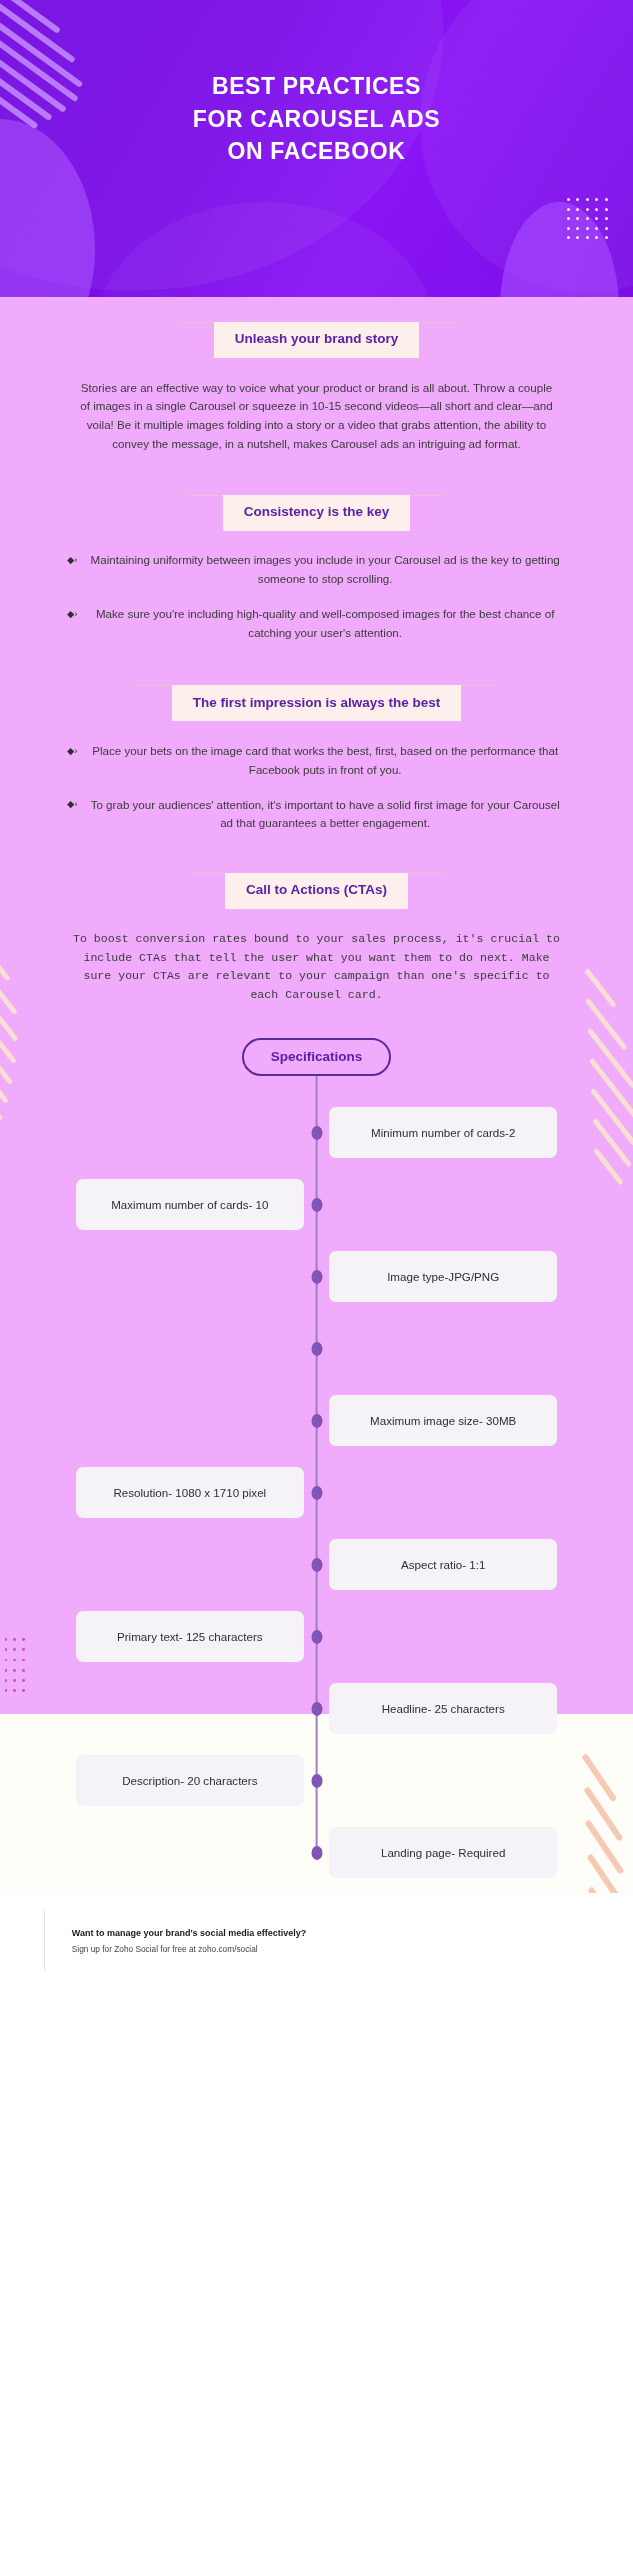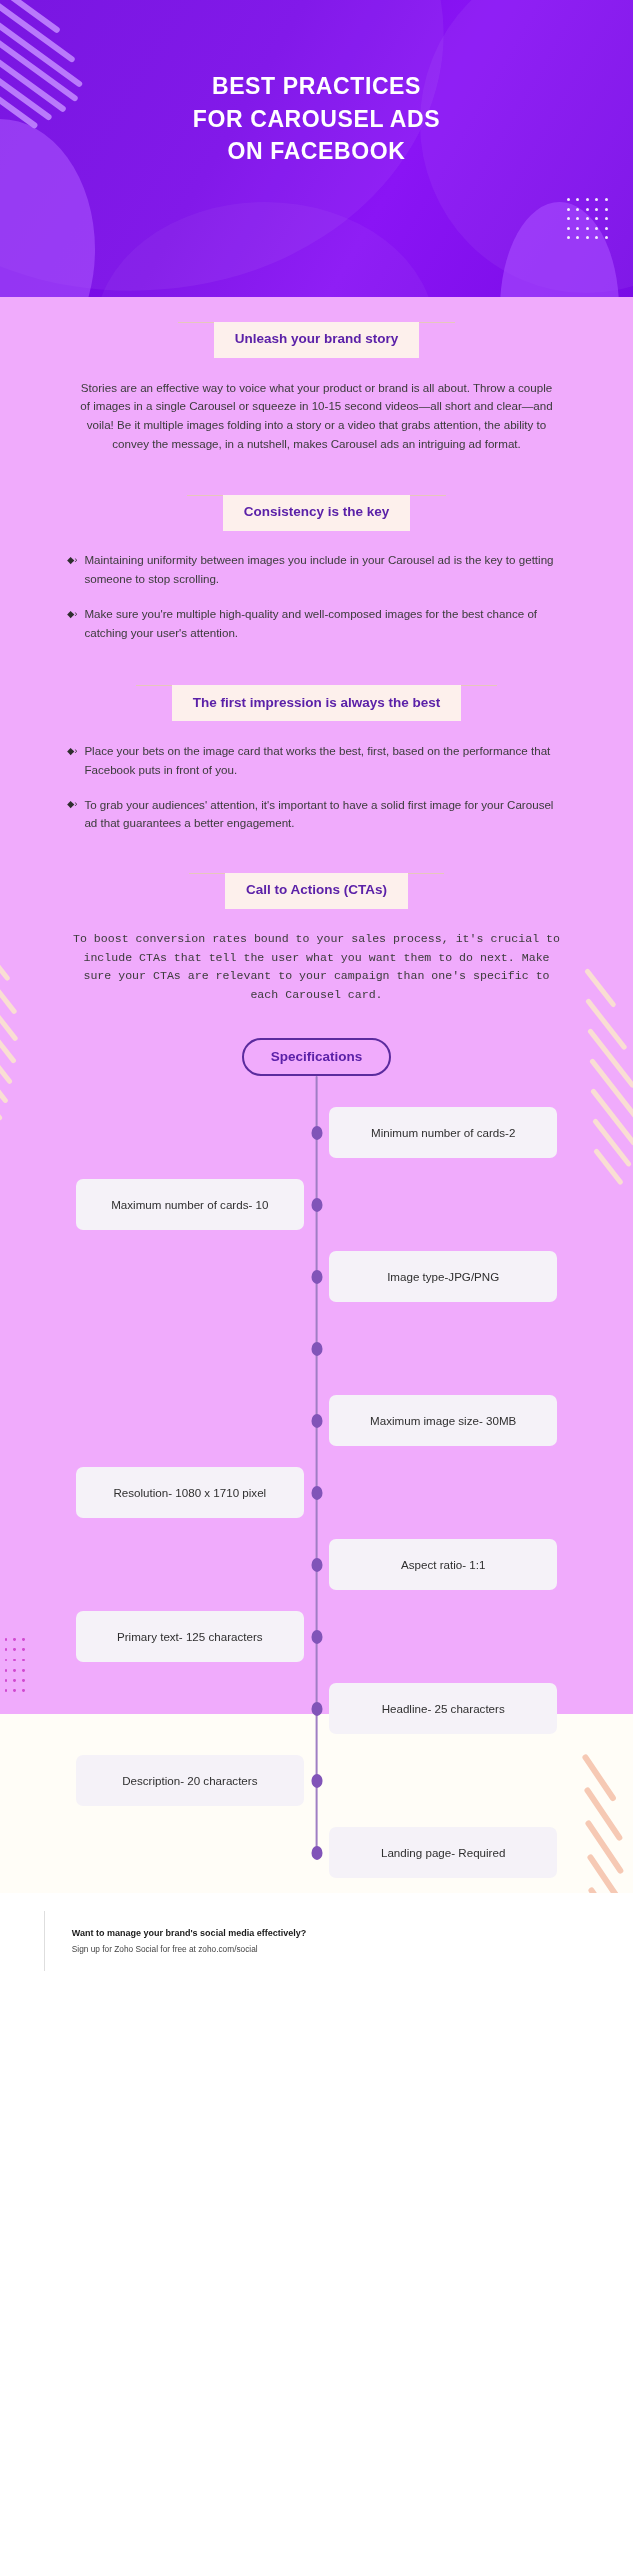--- a/index.html
+++ b/index.html
@@ -198,20 +198,21 @@
     width: 17.4px;
     color: #2e2e2e;
     font-size: 9.5px;
     line-height: 1.62;
     padding-top: 0.8px;
   }
   .bullet .btxt {
     font-size: 11.6px;
     line-height: 1.62;
     color: #3b3b3b;
+    text-align: center;
   }
 
   
   .specs { position: relative; margin-top: 33px; }
   .spec-pill-wrap { display: flex; justify-content: center; }
   .spec-pill {
     border: 2px solid #5b2b9e;
     border-radius: 20.6px;
     padding: 10.3px 27px;
     color: #5b21a8;
@@ -438,21 +439,21 @@
           <span class="pill">Consistency is the key</span>
           <span class="rule"></span>
         </div>
         <div class="bullets">
           <div class="bullet">
             <span class="bdot">◆›</span>
             <span class="btxt">Maintaining uniformity between images you include in your Carousel ad is the key to getting someone to stop scrolling.</span>
           </div>
           <div class="bullet">
             <span class="bdot">◆›</span>
-            <span class="btxt">Make sure you're multiple high-quality and well-composed images for the best chance of catching your user's attention.</span>
+            <span class="btxt">Make sure you're including high-quality and well-composed images for the best chance of catching your user's attention.</span>
           </div>
         </div>
       </div>
 
       <div class="section" style="padding-top:27px;">
         <div class="sec-head">
           <span class="rule"></span>
           <span class="pill">The first impression is always the best</span>
           <span class="rule"></span>
         </div>

